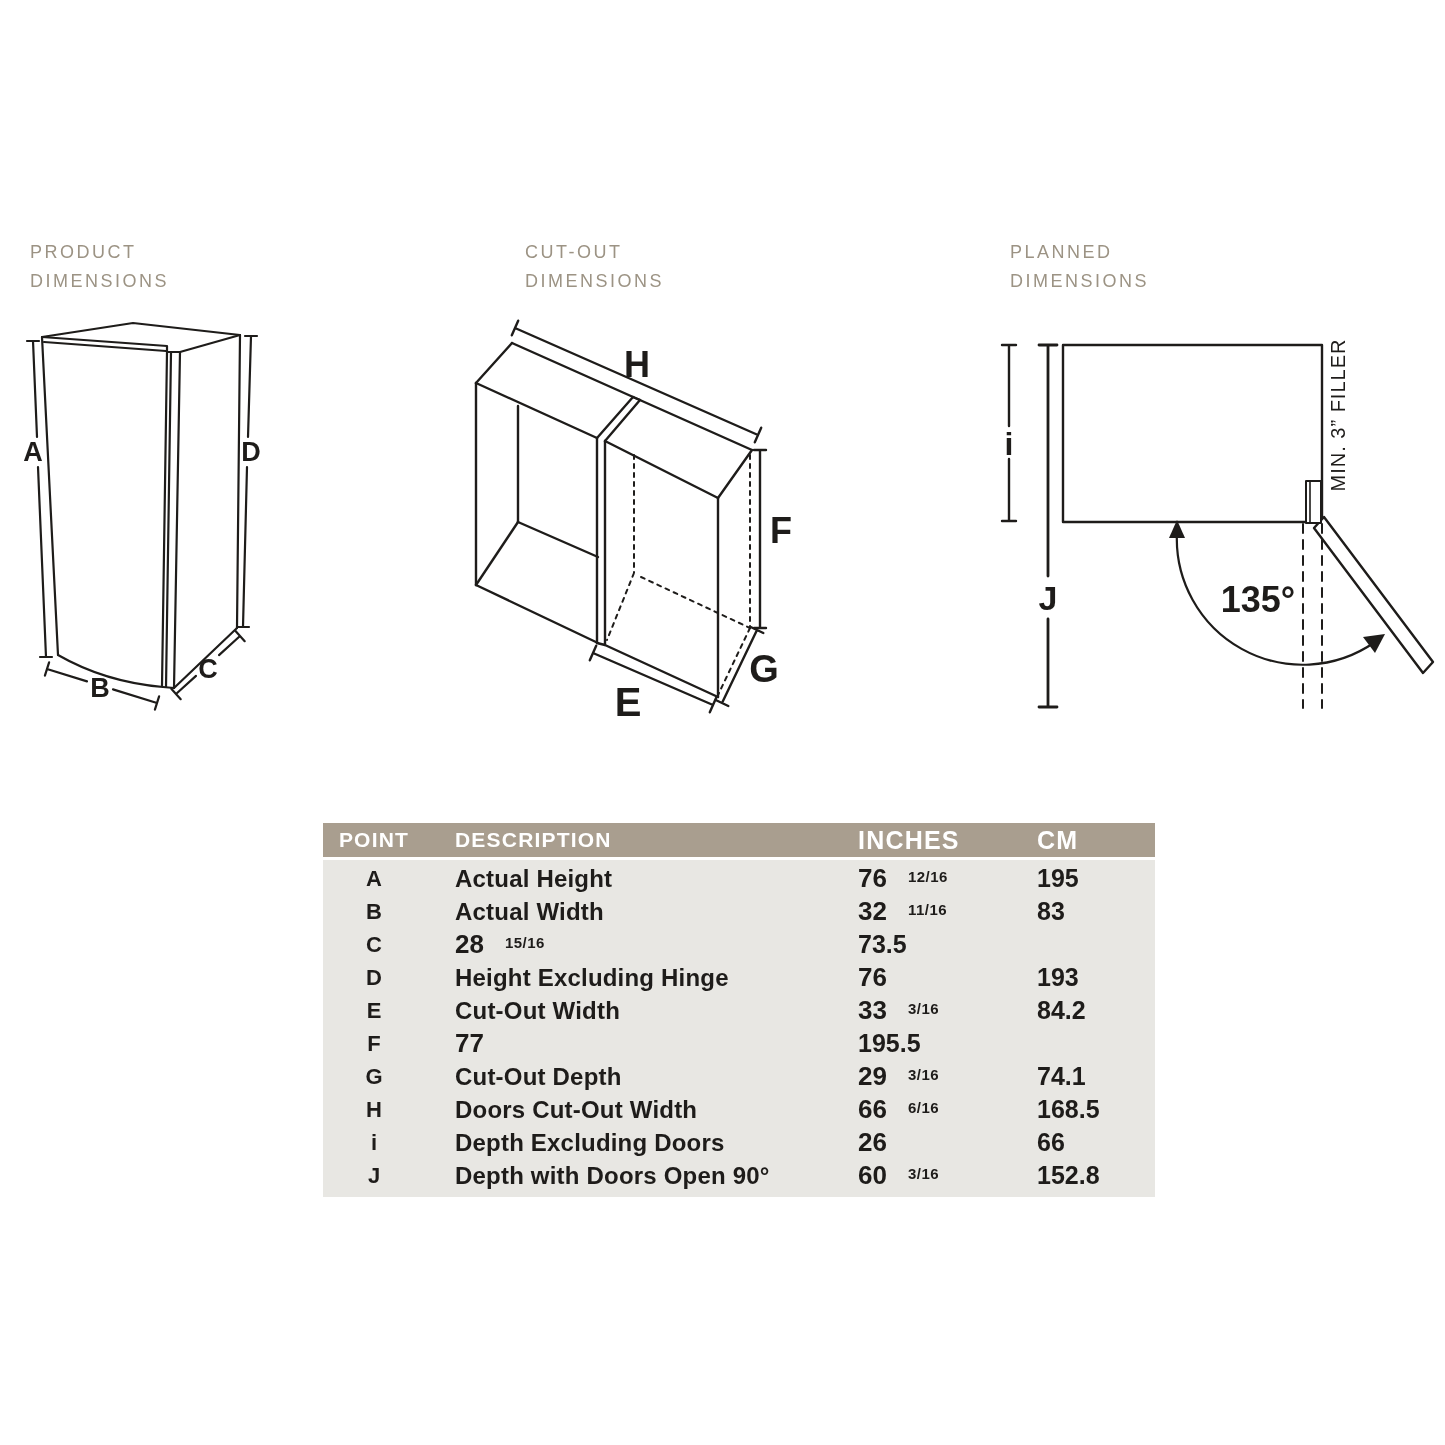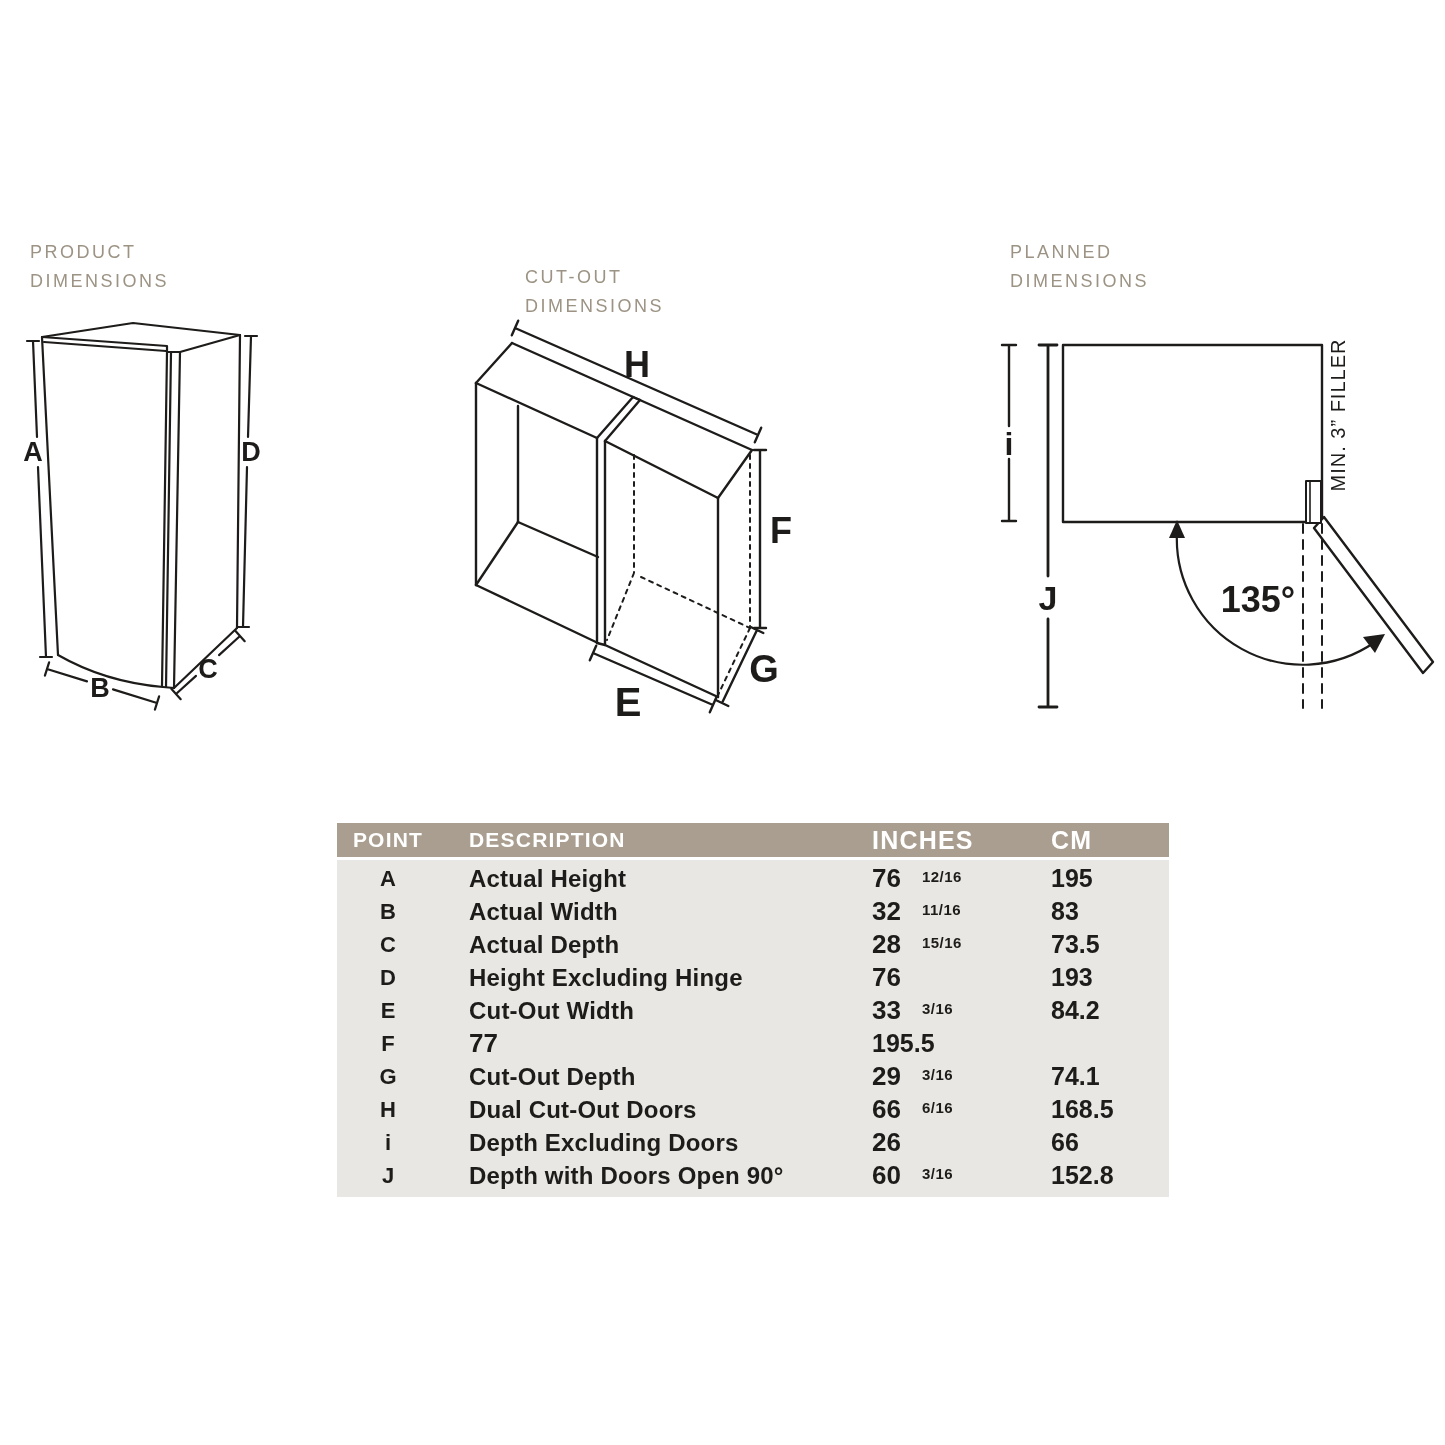--- a/index.html
+++ b/index.html
@@ -9,21 +9,21 @@
 
   
   .sec-title { position:absolute; font-size:18px; line-height:29px; letter-spacing:2.5px;
                color:#9c9384; font-weight:400; }
 
   
   .diag { position:absolute; }
   .diag text { font-weight:bold; fill:#1e1c1a; }
 
   
-  .spec-table { position:absolute; left:337px; top:823px; width:832px; }
+  .spec-table { position:absolute; left:323px; top:823px; width:832px; }
   .thead { display:grid; grid-template-columns:132px 403px 179px 118px;
            align-items:center; height:34px; background:#a99e8f; color:#ffffff;
            font-size:21px; font-weight:bold; letter-spacing:1.2px; }
   .tbody { margin-top:3px; background:#e8e7e3; padding:2px 0 5px 0; }
   .trow  { display:grid; grid-template-columns:132px 403px 179px 118px;
            align-items:center; height:33px; }
   .c-point { text-align:center; padding-right:30px; font-size:22px; font-weight:bold; }
   .thead .c-point { font-size:21px; }
   .c-desc  { font-size:24px; font-weight:bold; letter-spacing:0.2px; }
   .thead .c-desc { font-size:21px; font-weight:bold; letter-spacing:1.2px; }
@@ -35,21 +35,21 @@
 </style>
 </head>
 <body>
 
 <div class="canvas">
 
   <div class="sec-title" style="left:30px; top:238px;">
     <div>PRODUCT</div>
     <div>DIMENSIONS</div>
   </div>
-  <div class="sec-title" style="left:525px; top:238px;margin-top:25px;">
+  <div class="sec-title" style="left:525px; top:238px;">
     <div>CUT-OUT</div>
     <div>DIMENSIONS</div>
   </div>
   <div class="sec-title" style="left:1010px; top:238px;">
     <div>PLANNED</div>
     <div>DIMENSIONS</div>
   </div>
 
   <svg class="diag" style="left:15px; top:315px;" width="250" height="400" viewBox="15 315 250 400">
     <g stroke="#1e1c1a" stroke-width="2.2" fill="none" stroke-linecap="round" stroke-linejoin="round">
@@ -140,21 +140,20 @@
         <div class="c-cm">195</div>
       </div>
       <div class="trow">
         <div class="c-point">B</div>
         <div class="c-desc">Actual Width</div>
         <div class="c-in"><span>32</span><span class="frac">11/16</span></div>
         <div class="c-cm">83</div>
       </div>
       <div class="trow">
         <div class="c-point">C</div>
-        <div class="c-desc">Actual Depth</div>
         <div class="c-in"><span>28</span><span class="frac">15/16</span></div>
         <div class="c-cm">73.5</div>
       </div>
       <div class="trow">
         <div class="c-point">D</div>
         <div class="c-desc">Height Excluding Hinge</div>
         <div class="c-in"><span>76</span><span class="frac"></span></div>
         <div class="c-cm">193</div>
       </div>
       <div class="trow">
@@ -169,21 +168,21 @@
         <div class="c-cm">195.5</div>
       </div>
       <div class="trow">
         <div class="c-point">G</div>
         <div class="c-desc">Cut-Out Depth</div>
         <div class="c-in"><span>29</span><span class="frac">3/16</span></div>
         <div class="c-cm">74.1</div>
       </div>
       <div class="trow">
         <div class="c-point">H</div>
-        <div class="c-desc">Dual Cut-Out Doors</div>
+        <div class="c-desc">Doors Cut-Out Width</div>
         <div class="c-in"><span>66</span><span class="frac">6/16</span></div>
         <div class="c-cm">168.5</div>
       </div>
       <div class="trow">
         <div class="c-point">i</div>
         <div class="c-desc">Depth Excluding Doors</div>
         <div class="c-in"><span>26</span><span class="frac"></span></div>
         <div class="c-cm">66</div>
       </div>
       <div class="trow">

